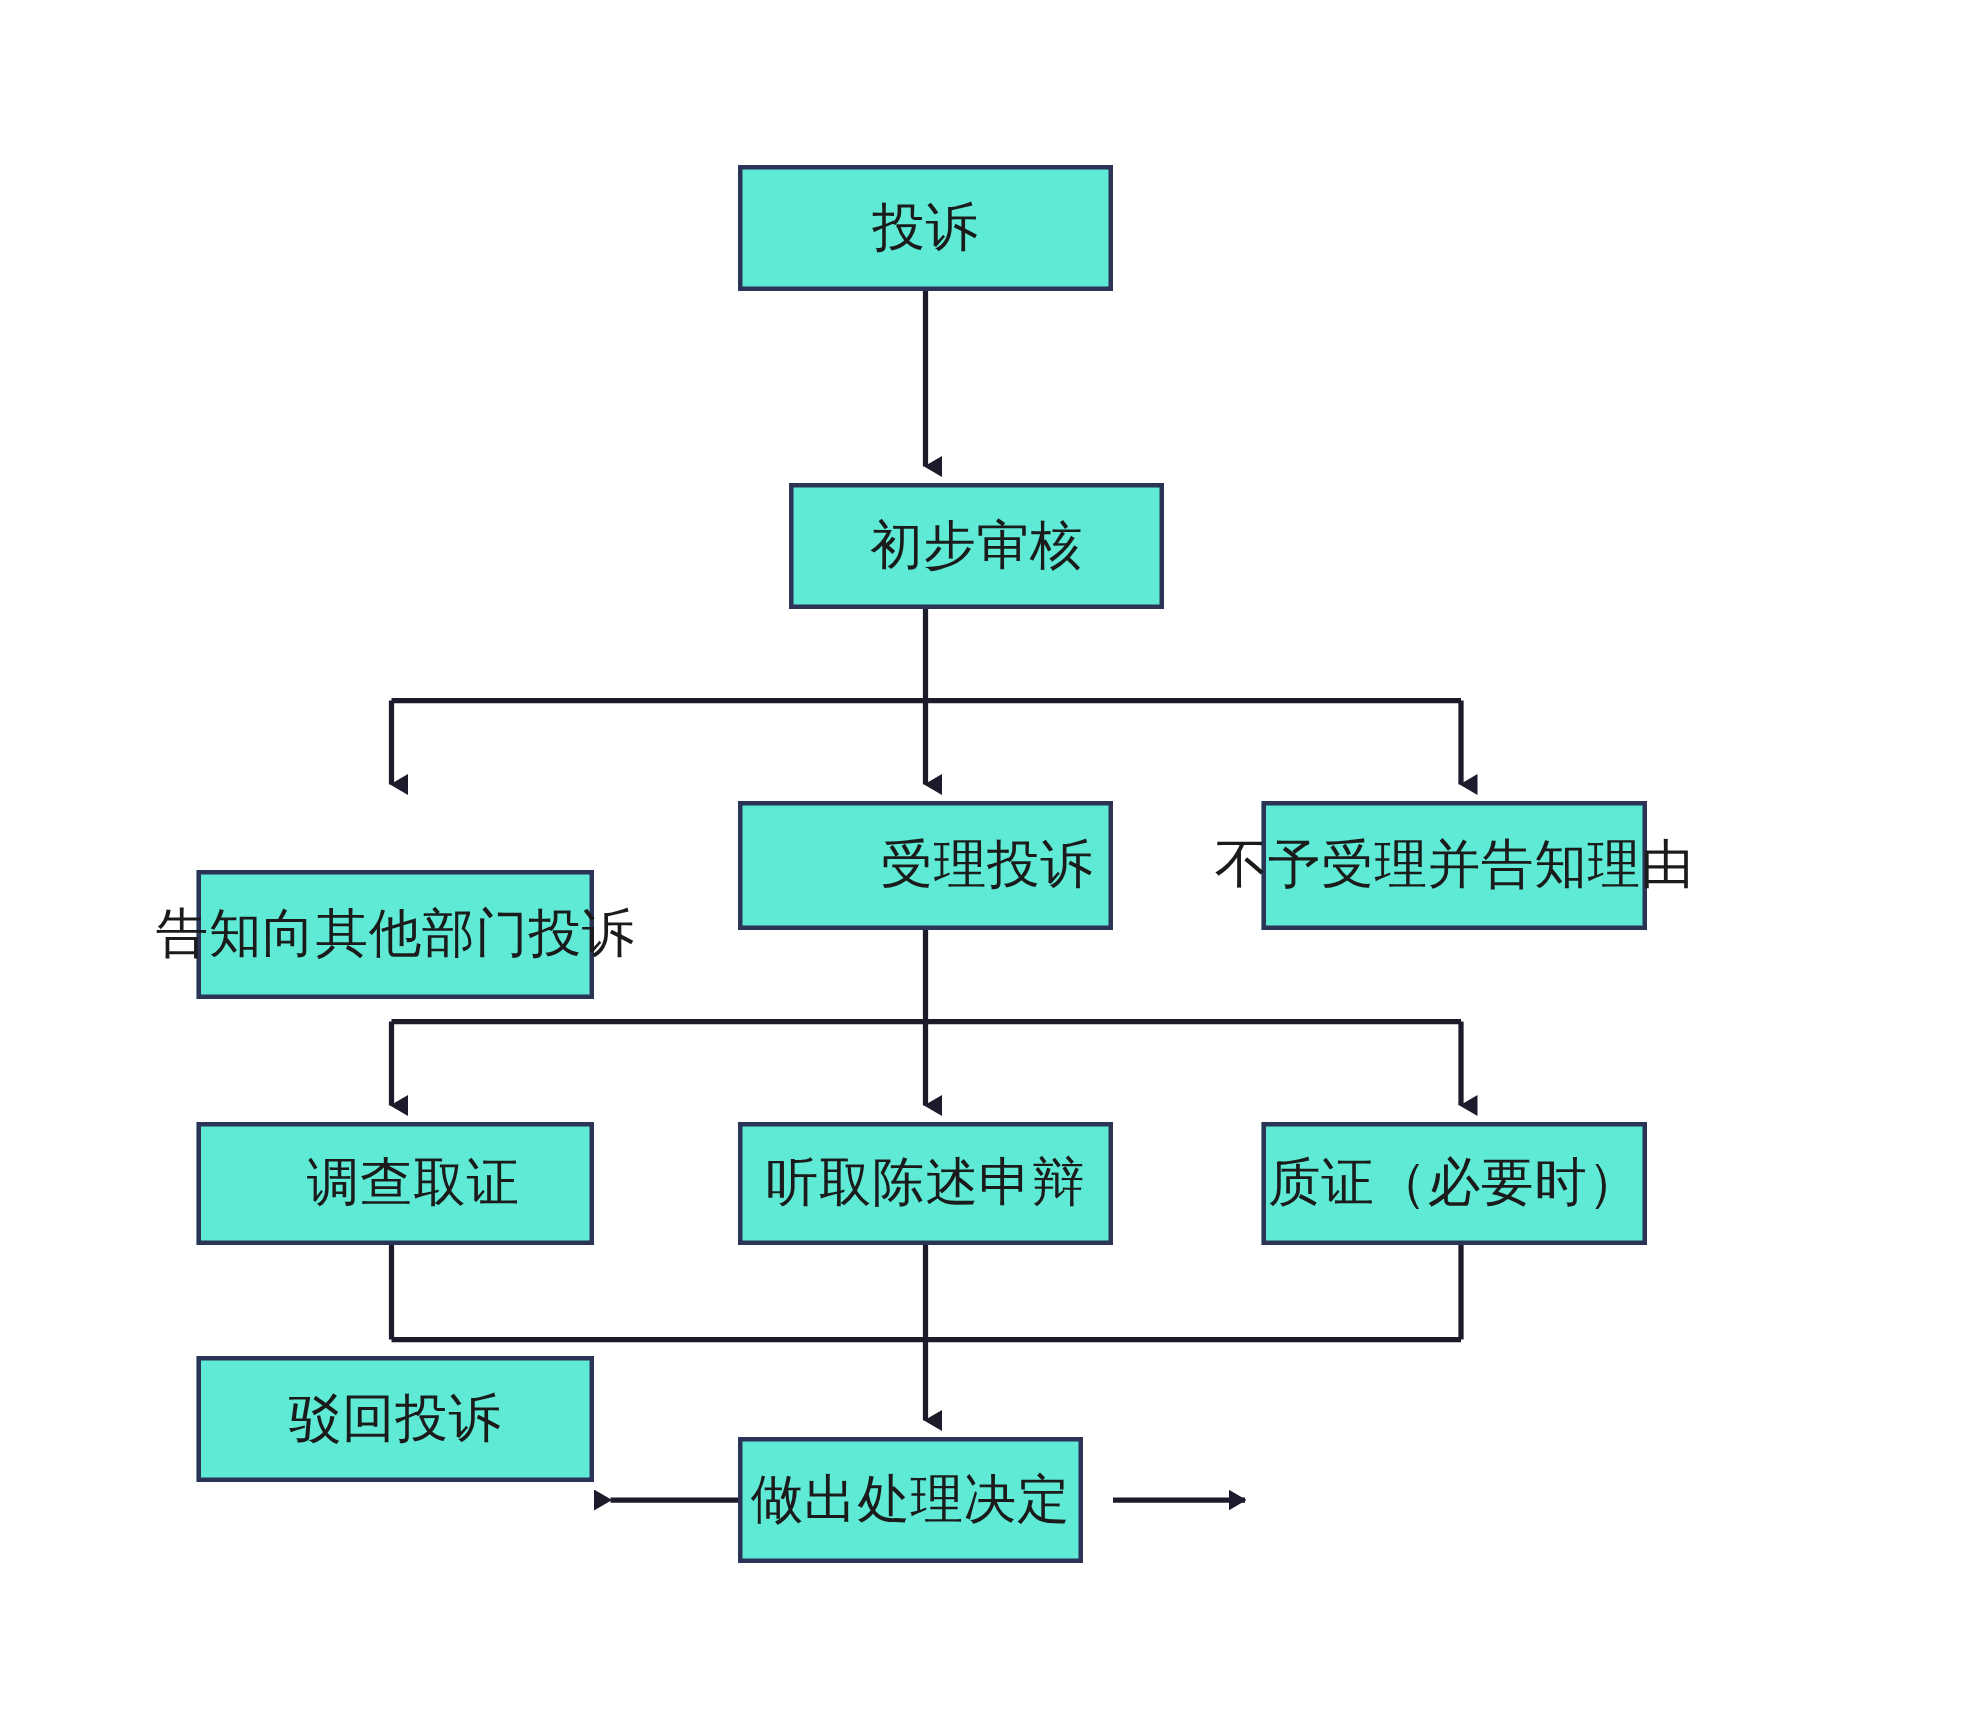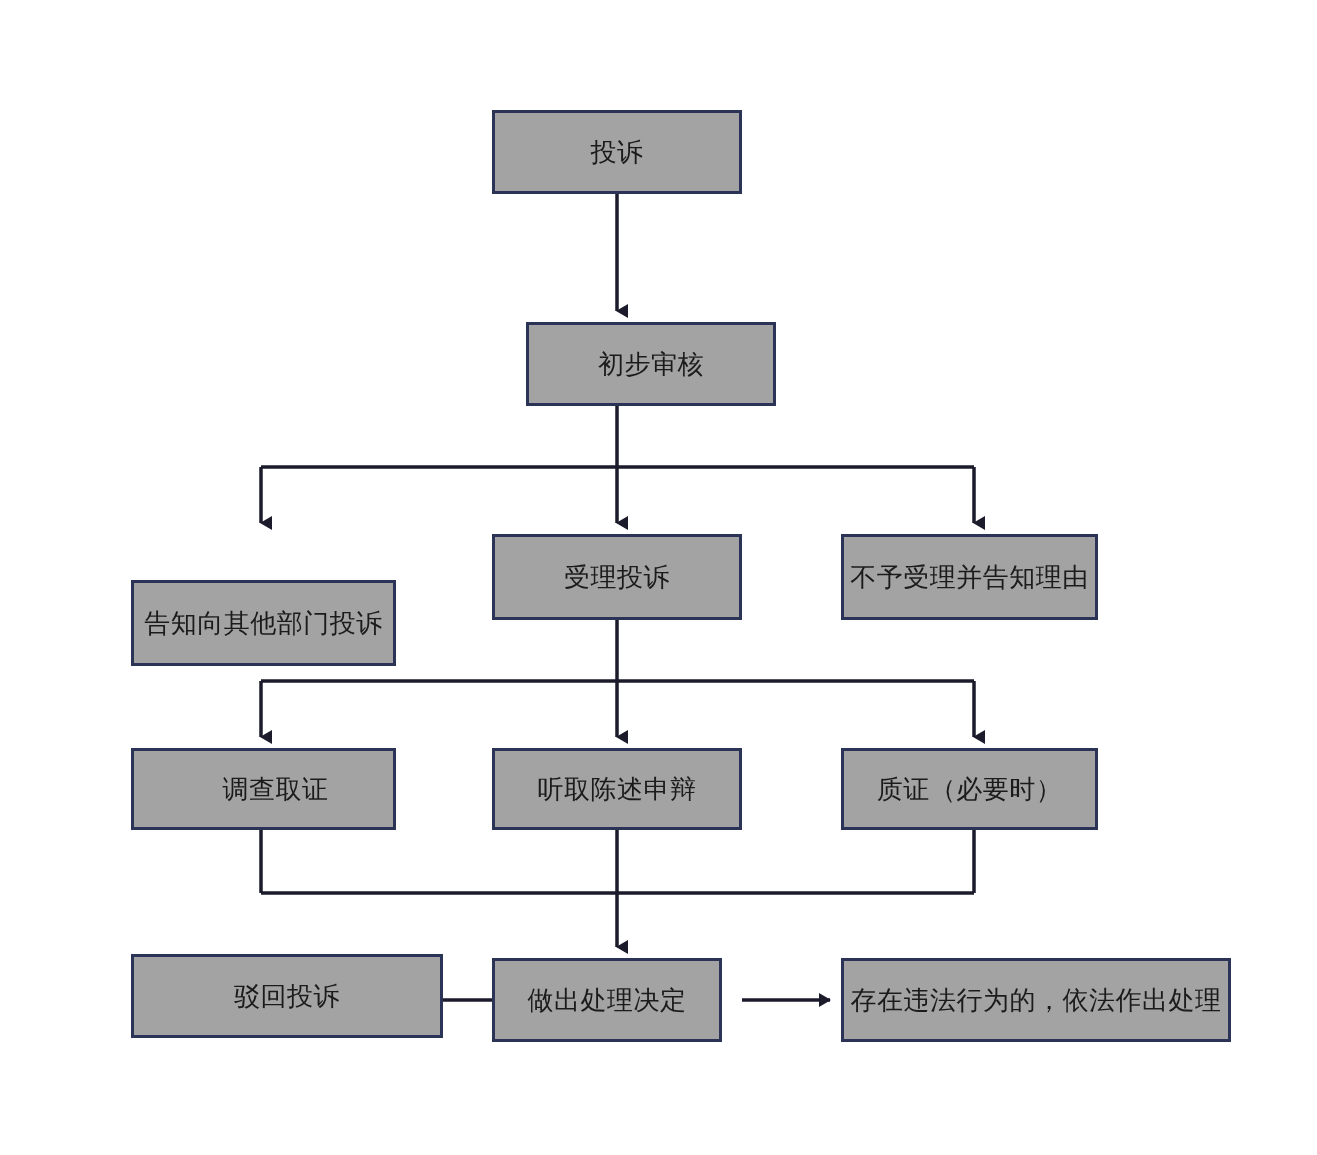--- a/index.html
+++ b/index.html
@@ -23,26 +23,26 @@
     left: 0;
     top: 0;
     width: 1317px;
     height: 1155px;
     pointer-events: none;
   }
   .node {
     position: absolute;
     box-sizing: border-box;
     border: 3px solid #2b3457;
-    background: #a3a3a3;
+    background: #5eead4;
     display: flex;
     align-items: center;
     justify-content: center;
     color: #1b1b1b;
-    font-size: 26px;
+    font-size: 35px;
     line-height: 1.1;
     letter-spacing: 0.5px;
     white-space: nowrap;
     font-family: "Liberation Sans", "DejaVu Sans", sans-serif;
   }
   .node-label {
     display: block;
     padding: 0 10px;
   }
 </style>
@@ -96,45 +96,42 @@
   </div>
 
   <div class="node" style="left:492px; top:322px; width:250px; height:84px;margin-left:34px;">
     <span class="node-label">初步审核</span>
   </div>
 
   <div class="node" style="left:131px; top:534px; width:265px; height:86px;margin-top:46px;">
     <span class="node-label">告知向其他部门投诉</span>
   </div>
 
-  <div class="node" style="left:492px; top:534px; width:250px; height:86px;">
+  <div class="node" style="left:492px; top:534px; width:250px; height:86px;justify-content:flex-end;">
     <span class="node-label">受理投诉</span>
   </div>
 
   <div class="node" style="left:841px; top:534px; width:257px; height:86px;">
     <span class="node-label">不予受理并告知理由</span>
   </div>
 
   <div class="node" style="left:131px; top:748px; width:265px; height:82px;padding-left:24px;">
     <span class="node-label">调查取证</span>
   </div>
 
   <div class="node" style="left:492px; top:748px; width:250px; height:82px;">
     <span class="node-label">听取陈述申辩</span>
   </div>
 
   <div class="node" style="left:841px; top:748px; width:257px; height:82px;justify-content:center;">
     <span class="node-label">质证（必要时）</span>
   </div>
 
-  <div class="node" style="left:131px; top:954px; width:312px; height:84px;">
+  <div class="node" style="left:131px; top:904px; width:265px; height:84px;">
     <span class="node-label">驳回投诉</span>
   </div>
 
   <div class="node" style="left:492px; top:958px; width:230px; height:84px;">
     <span class="node-label">做出处理决定</span>
   </div>
 
-  <div class="node" style="left:841px; top:958px; width:390px; height:84px;">
-    <span class="node-label">存在违法行为的，依法作出处理</span>
-  </div>
 
 </div>
 
 </body></html>

